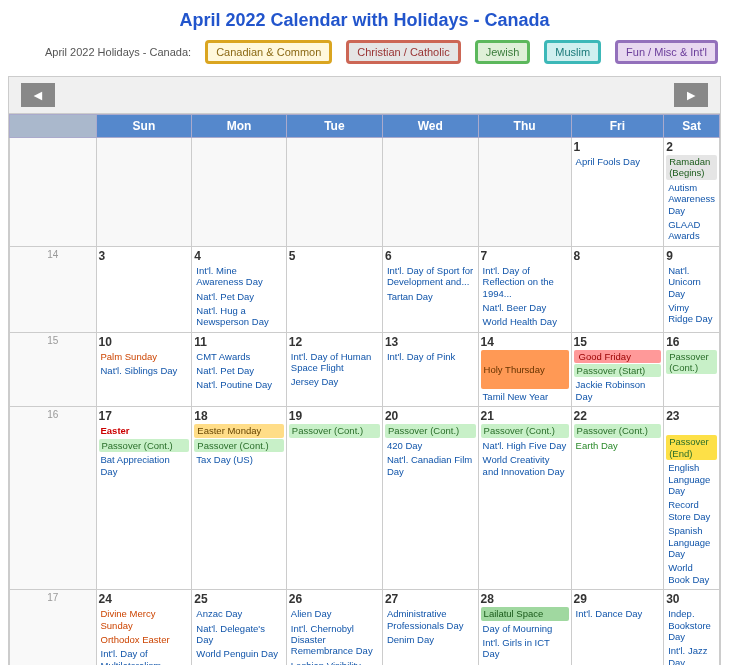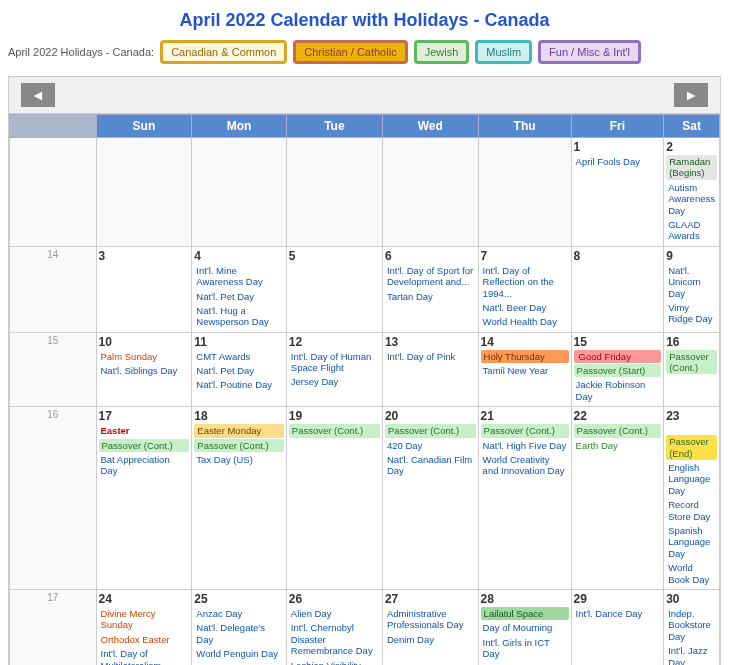--- a/index.html
+++ b/index.html
@@ -1,24 +1,24 @@
 <!DOCTYPE html>
 <html><head>
   <meta charset="utf-8">
   <style>
     * { box-sizing: border-box; margin: 0; padding: 0; }
     body { font-family: Arial, sans-serif; font-size: 11px; background: #fff; width: 729px; }
     
     .page-title { text-align: center; font-size: 18px; font-weight: bold; color: #2255cc; padding: 10px 0 5px; }
     
-    .filter-bar { display: flex; align-items: center; padding: 4px 8px; gap: 6px; background: #fff; }
+    .filter-bar { display: flex; align-items: center; padding: 4px 8px; gap: 14px; background: #fff; margin-left: 37px; }
     .filter-label { font-size: 11px; color: #555; white-space: nowrap; }
     .filter-btn { padding: 3px 8px; border-radius: 4px; border: 3px solid #4d7c0f; font-size: 11px; cursor: pointer; }
     .filter-canadian { background: #fff8dc; border-color: #daa520; color: #8B6914; }
-    .filter-christian { background: #eab308; border-color: #cc6655; color: #993333; }
+    .filter-christian { background: #e5e5e5; border-color: #cc6655; color: #993333; }
     .filter-jewish { background: #dff0d8; border-color: #5cb85c; color: #3a7c3a; }
     .filter-muslim { background: #d0f0f0; border-color: #3cb8b8; color: #1a7a7a; }
     .filter-fun { background: #e8d8f0; border-color: #9370bb; color: #6a3c9a; }
 
     .calendar-container { margin: 8px; border: 1px solid #ccc; }
     
     .cal-header { background: #f0f0f0; display: flex; align-items: center; justify-content: space-between; padding: 6px 12px; border-bottom: 1px solid #ccc; }
     .cal-nav { background: #888; color: white; border: none; cursor: pointer; padding: 4px 10px; font-size: 14px; font-weight: bold; }
     .cal-title { font-size: 20px; font-weight: bold; color: #333; }
     
@@ -33,21 +33,21 @@
     
     .event { font-size: 9.5px; line-height: 1.2; margin: 1px 0; padding: 1px 2px; border-radius: 2px; }
     .ev-default { color: #1155aa; }
     .ev-easter { color: #cc0000; font-weight: bold; }
     .ev-palm { color: #cc4400; }
     .ev-good-friday { background: #ff9999; color: #990000; padding: 1px 5px; }
     .ev-passover { background: #c8f0c8; color: #2a6e2a; padding: 1px 3px; border-radius: 2px; }
     .ev-passover-end { background: #fde047; color: #2a6e2a; padding: 1px 3px; border-radius: 2px; margin-top: 12px; }
     .ev-ramadan { background: #e5e5e5; color: #1a5a1a; padding: 1px 3px; border-radius: 2px; }
     .ev-lailatul { background: #a0d8a0; color: #1a5a1a; padding: 1px 3px; border-radius: 2px; }
-    .ev-holy-thu { background: #ff9955; color: #663300; padding: 1px 3px; border-radius: 2px; }
+    .ev-holy-thu { background: #ff9955; color: #663300; padding: 14px 3px; border-radius: 2px; }
     .ev-easter-mon { background: #ffdd88; color: #664400; padding: 1px 3px; border-radius: 2px; }
     .ev-divine { color: #cc4400; }
     .ev-orthodox { color: #cc4400; }
     .ev-earth { color: #2a8a2a; }
   </style>
 </head>
 <body>
 
 <div class="page-title">April 2022 Calendar with Holidays - Canada</div>
 

